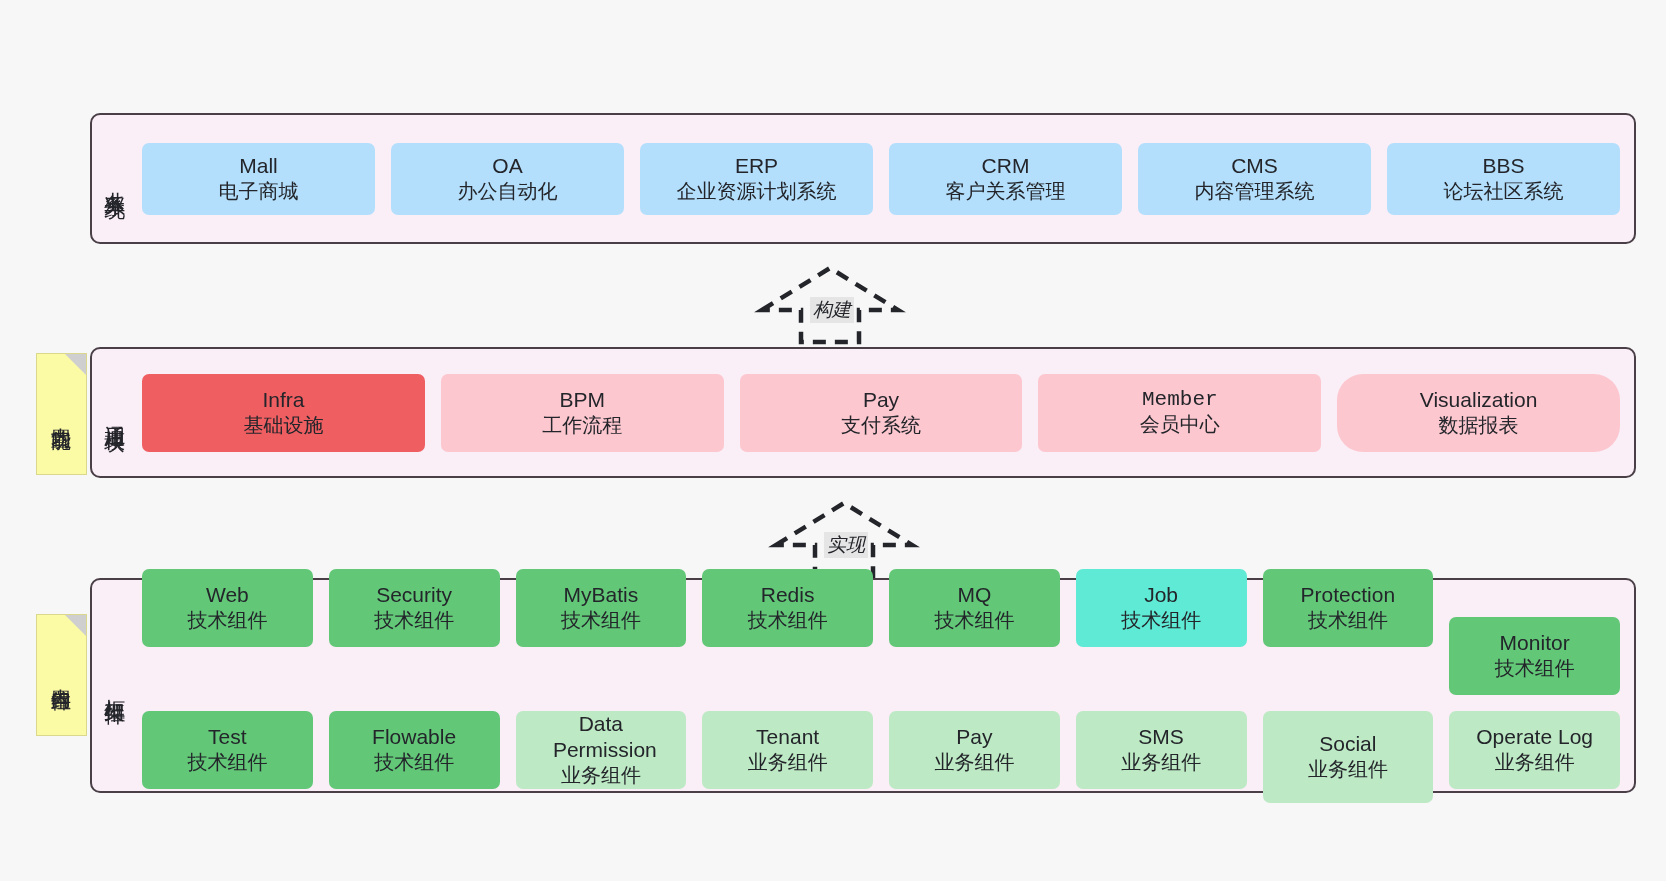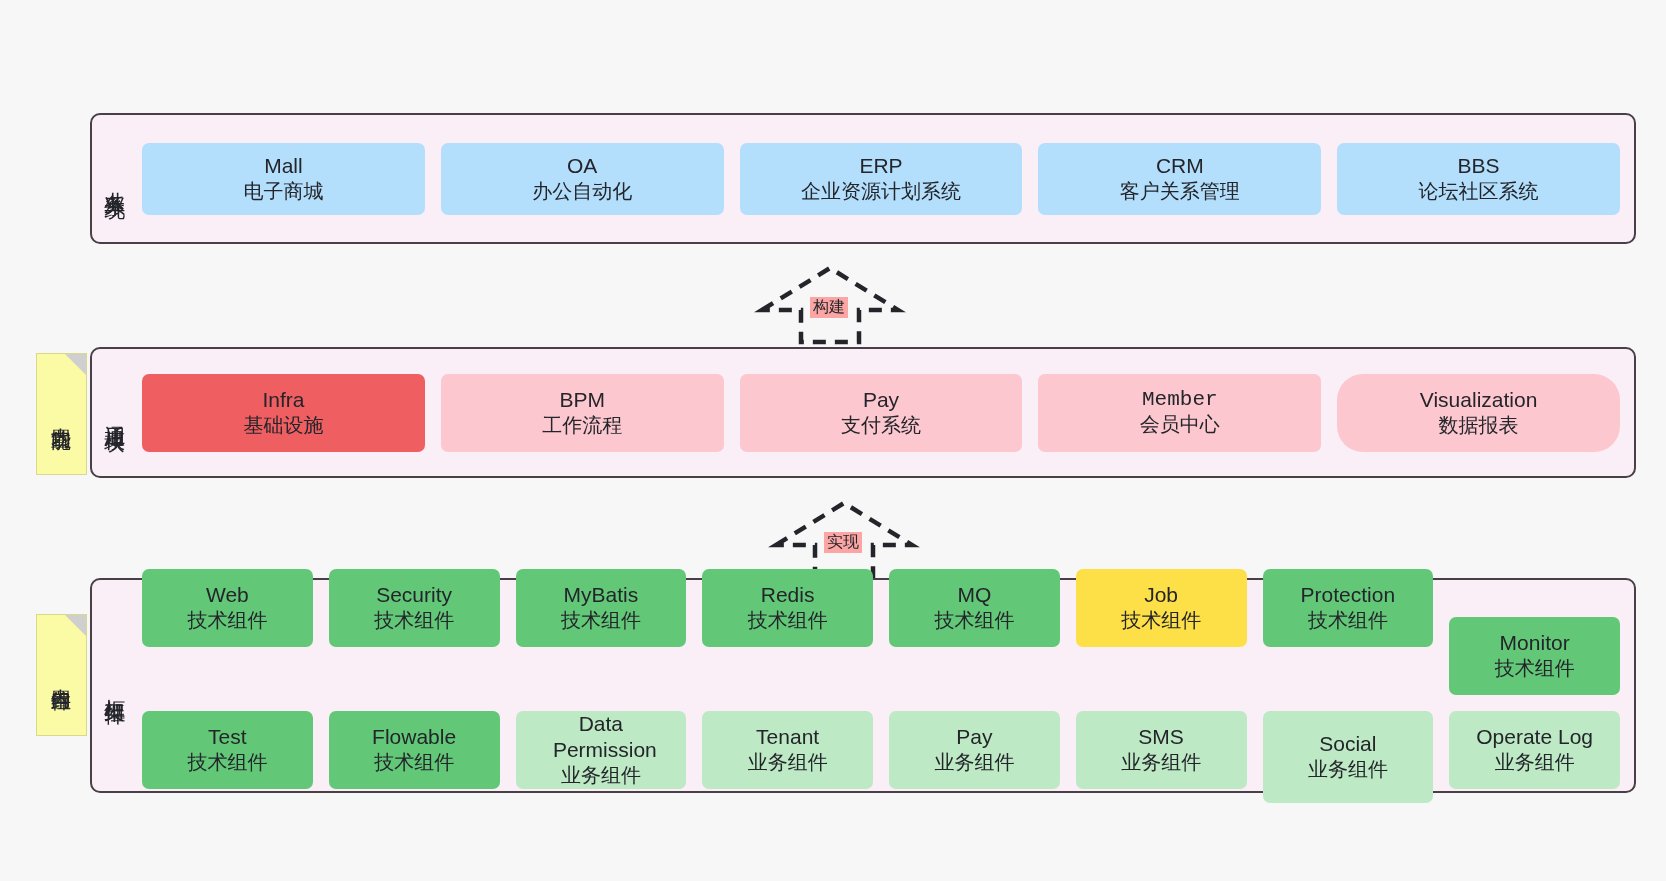--- a/index.html
+++ b/index.html
@@ -99,26 +99,27 @@
     width:0;height:0;
     border-top:21px solid #cfcfcf;
     border-left:21px solid transparent;
   }
 
   
   .conn{position:absolute;}
   .conn svg{display:block;overflow:visible;}
   .conn-label{
     position:absolute;
-    font-size:16px;
-    color:#23252a;
-    background:#fca5a5;
+    font-size:19px;
+    color:#23252a;
+    background:#e5e5e5;
     padding:0 3px;
     white-space:nowrap;
     user-select:none;
+    font-style:italic;
   }
 </style>
 </head>
 <body>
 
 <div id="stage">
 
   <div class="layer" id="layer-business" style="left:90px;top:113px;width:1546px;height:131px;">
     <div class="layer-title">业务系统</div>
     <div class="layer-body">
@@ -131,20 +132,24 @@
           <div class="t1">OA</div>
           <div class="t2">办公自动化</div>
         </div>
         <div class="cell blue" style="height: 72px; background: rgb(179, 223, 252);">
           <div class="t1">ERP</div>
           <div class="t2">企业资源计划系统</div>
         </div>
         <div class="cell blue" style="height: 72px; background: rgb(179, 223, 252);">
           <div class="t1">CRM</div>
           <div class="t2">客户关系管理</div>
+        </div>
+        <div class="cell blue" style="height: 72px; background: rgb(179, 223, 252);">
+          <div class="t1">CMS</div>
+          <div class="t2">内容管理系统</div>
         </div>
         <div class="cell blue" style="height: 72px; background: rgb(179, 223, 252);">
           <div class="t1">BBS</div>
           <div class="t2">论坛社区系统</div>
         </div>
       </div>
     </div>
   </div>
 
   <div class="conn" style="left:757px;top:262px;">
@@ -217,21 +222,21 @@
           <div class="t2">技术组件</div>
         </div>
         <div class="cell green" style="height: 78px; background: rgb(98, 200, 120);">
           <div class="t1">Redis</div>
           <div class="t2">技术组件</div>
         </div>
         <div class="cell green" style="height: 78px; background: rgb(98, 200, 120);">
           <div class="t1">MQ</div>
           <div class="t2">技术组件</div>
         </div>
-        <div class="cell green" style="height: 78px; background: #fde047;">
+        <div class="cell green" style="height: 78px; background: #5eead4;">
           <div class="t1">Job</div>
           <div class="t2">技术组件</div>
         </div>
         <div class="cell green" style="height: 78px; background: rgb(98, 200, 120);">
           <div class="t1">Protection</div>
           <div class="t2">技术组件</div>
         </div>
         <div class="cell green" style="height: 78px; background: rgb(98, 200, 120); margin-top: 48px;">
           <div class="t1">Monitor</div>
           <div class="t2">技术组件</div>

